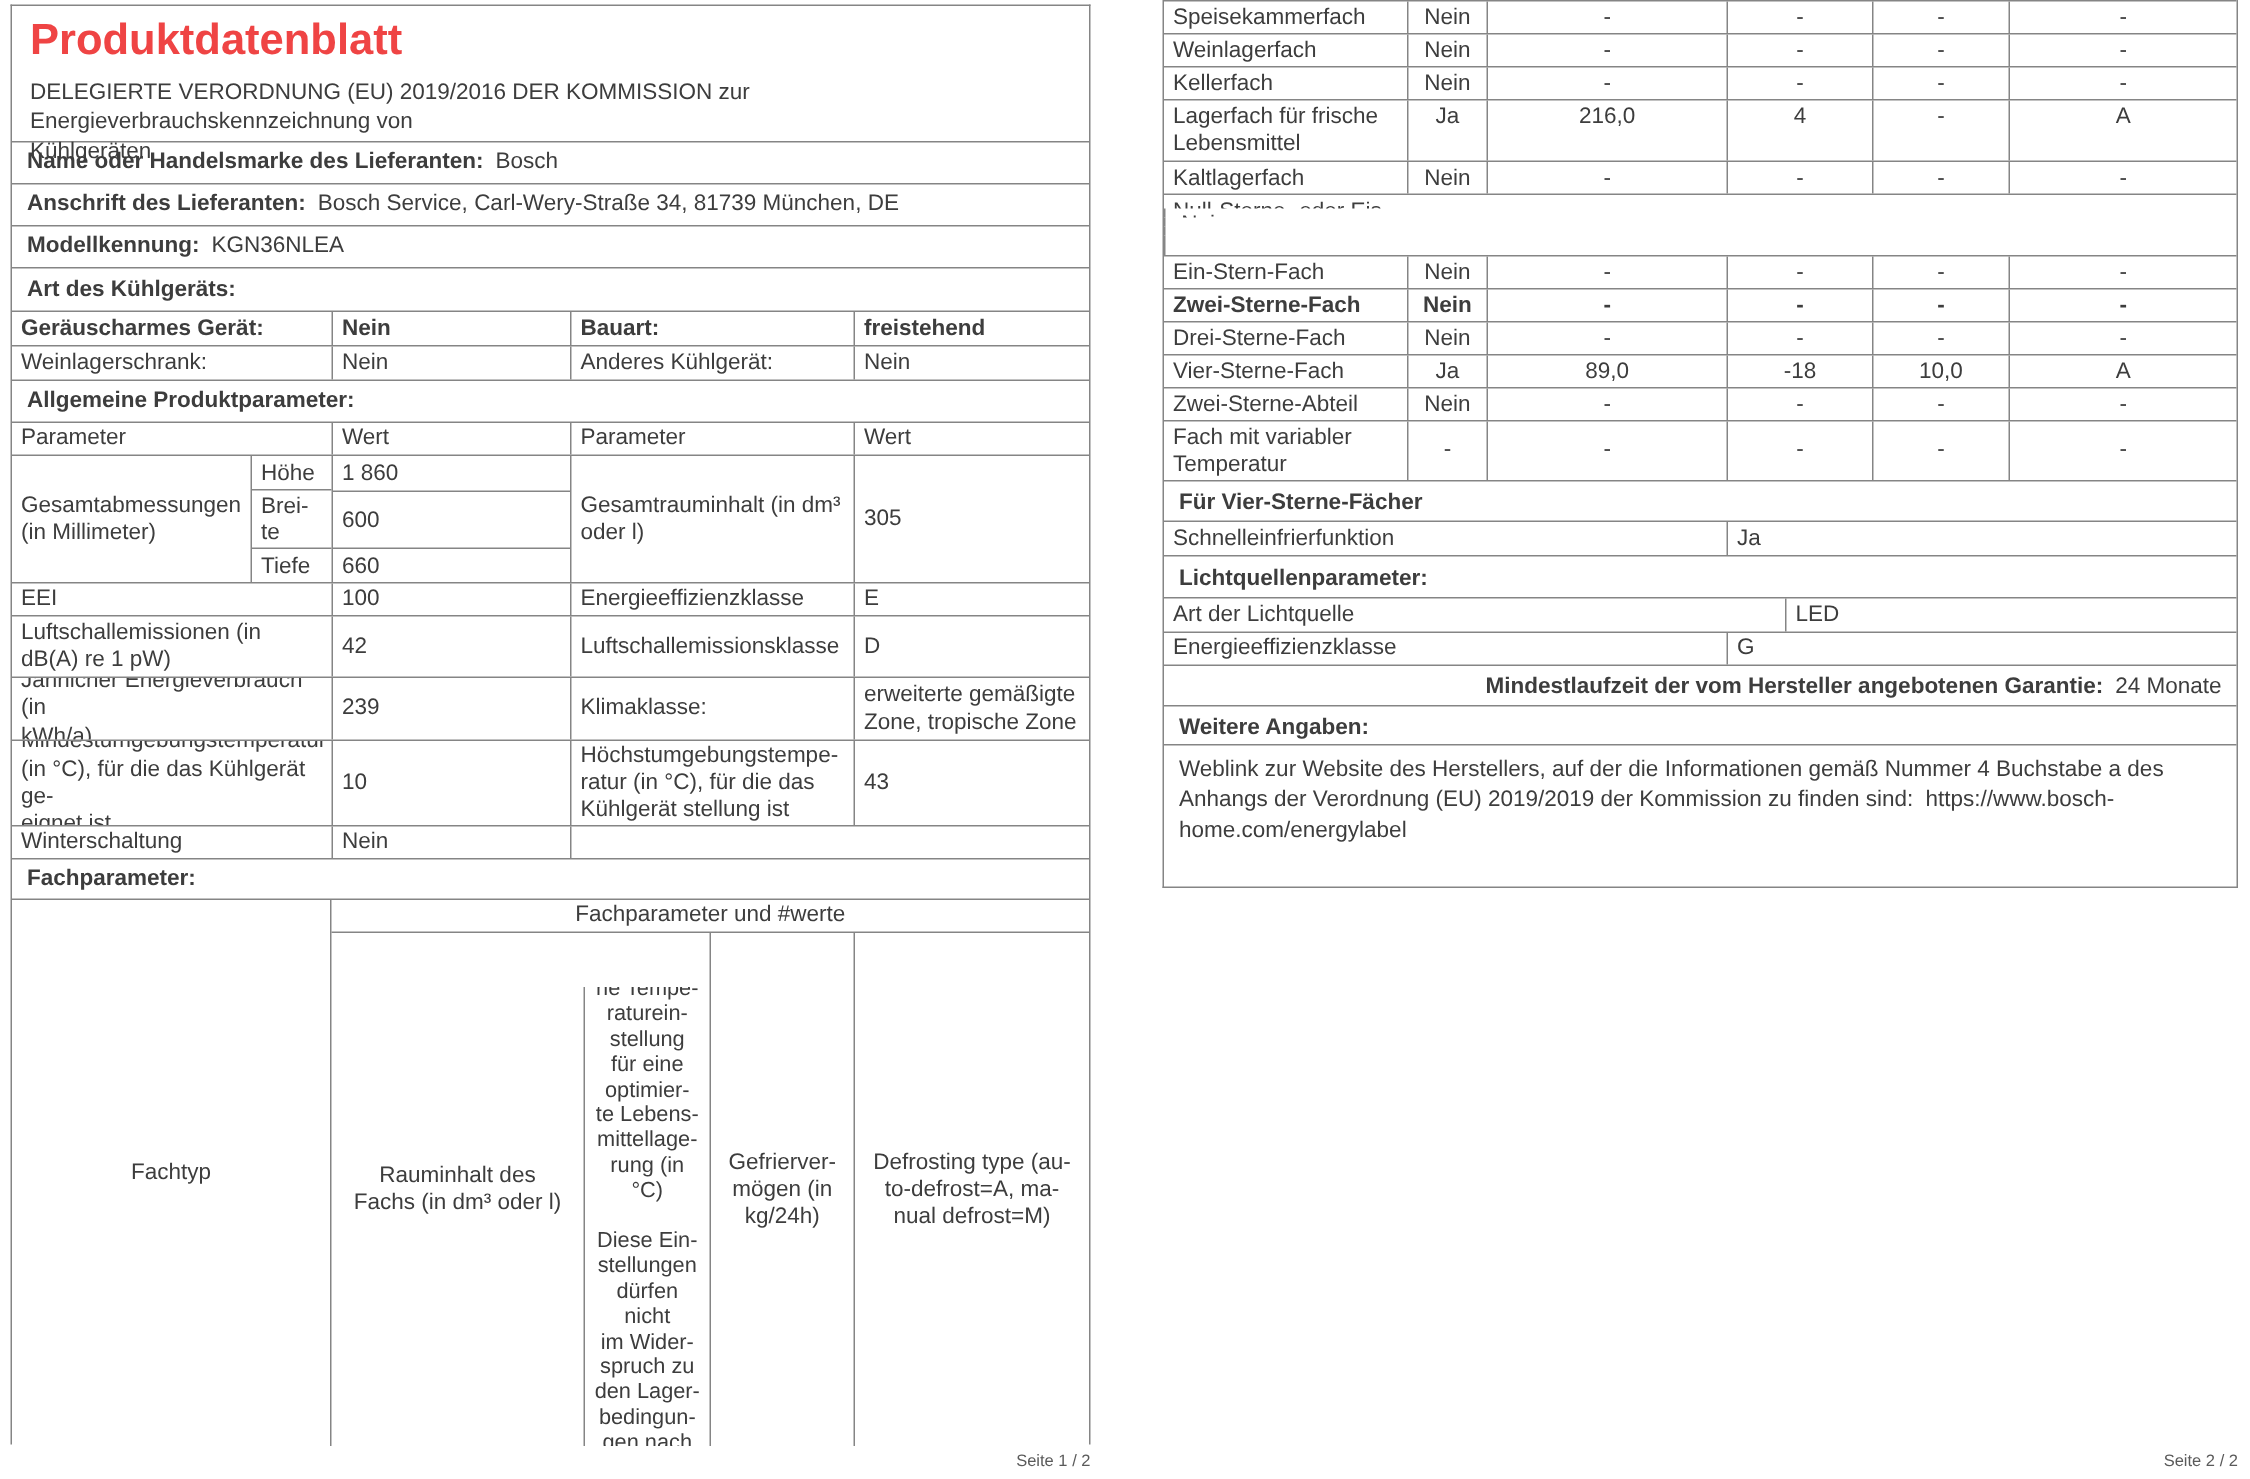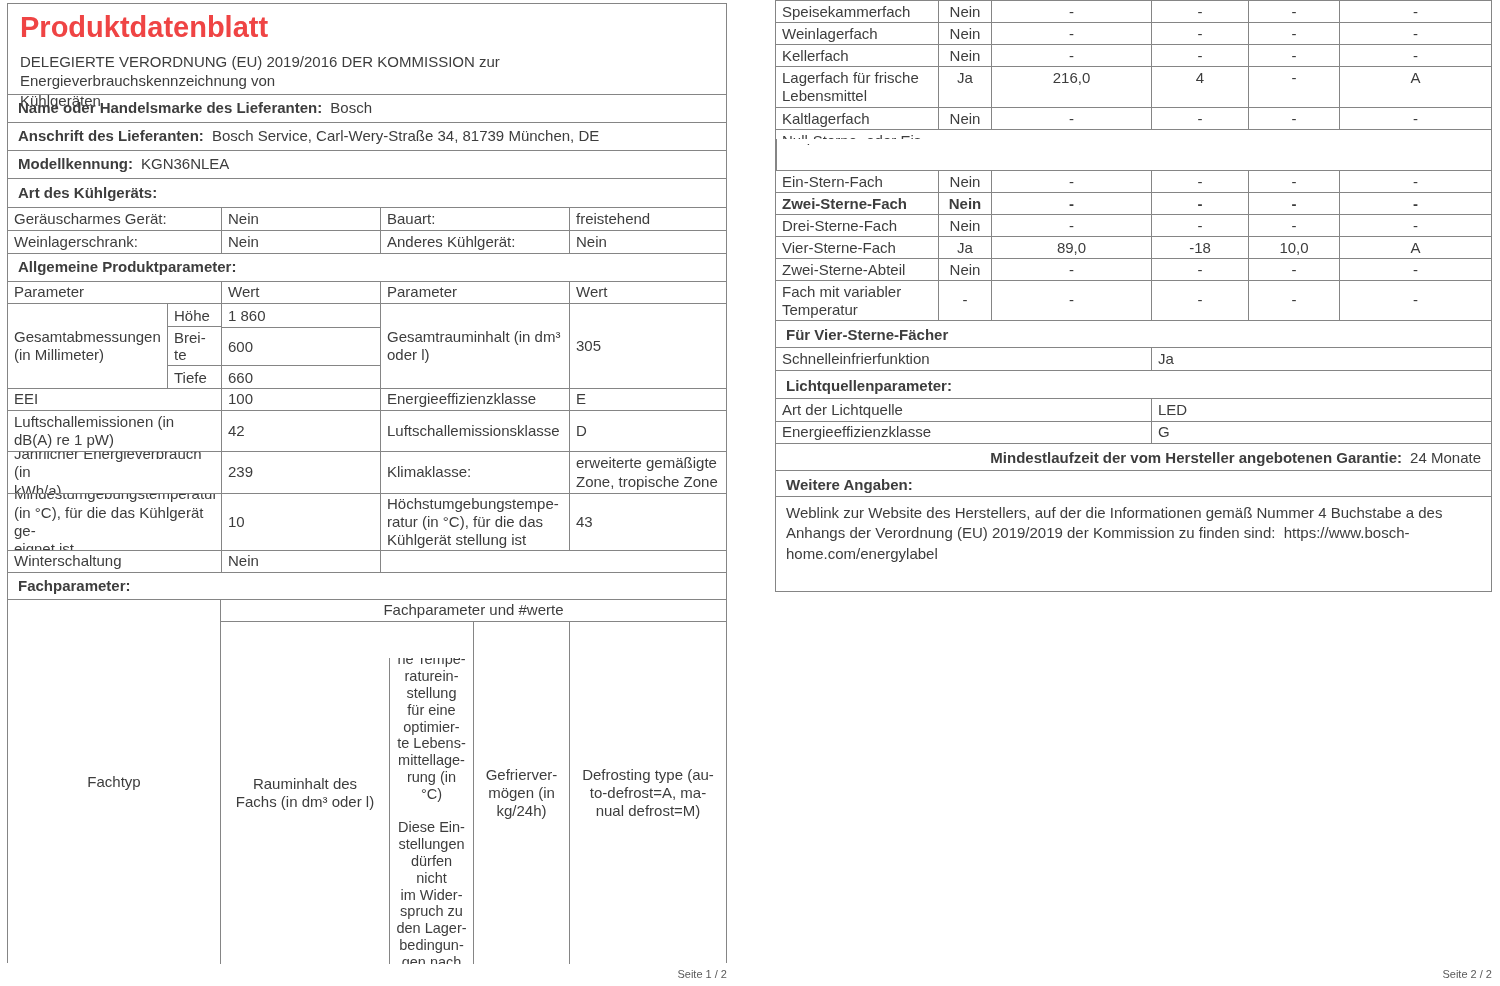--- a/index.html
+++ b/index.html
@@ -53,21 +53,21 @@
   </div>
   <div class="blk" style="height:28px;">
     <span class="b">Anschrift des Lieferanten:</span><span class="val">Bosch Service, Carl-Wery-Straße 34, 81739 München, DE</span>
   </div>
   <div class="blk" style="height:28px;">
     <span class="b">Modellkennung:</span><span class="val">KGN36NLEA</span>
   </div>
 
   <div class="blk sec" style="height:29px; padding-top:5px;">Art des Kühlgeräts:</div>
 
-  <div class="row" style="height:23px;">
+  <div class="row" style="height:23px;font-weight:bold;">
     <div class="c nb col213 vc">Geräuscharmes Gerät:</div>
     <div class="c col159 vc">Nein</div>
     <div class="c col189 vc">Bauart:</div>
     <div class="c col157 vc">freistehend</div>
   </div>
   <div class="row" style="height:23px;">
     <div class="c nb col213 vc">Weinlagerschrank:</div>
     <div class="c col159 vc">Nein</div>
     <div class="c col189 vc">Anderes Kühlgerät:</div>
     <div class="c col157 vc">Nein</div>
@@ -285,21 +285,21 @@
 
   <div class="blk sec" style="height:27px; padding-top:5px;">Für Vier-Sterne-Fächer</div>
 
   <div class="row" style="height:23px;">
     <div class="c nb vc" style="width:375px;">Schnelleinfrierfunktion</div>
     <div class="c vc" style="flex:1;">Ja</div>
   </div>
 
   <div class="blk sec" style="height:28px; padding-top:6px;">Lichtquellenparameter:</div>
 
-  <div class="row" style="height:23px;">
+  <div class="row" style="height:23px;gap:39px;">
     <div class="c nb vc" style="width:375px;">Art der Lichtquelle</div>
     <div class="c vc" style="flex:1;">LED</div>
   </div>
   <div class="row" style="height:22px;">
     <div class="c nb vc" style="width:375px;">Energieeffizienzklasse</div>
     <div class="c vc" style="flex:1;">G</div>
   </div>
 
   <div class="blk" style="height:27px; padding-top:5px;text-align:right;">
     <span class="b">Mindestlaufzeit der vom Hersteller angebotenen Garantie:</span><span class="val">24 Monate</span>

